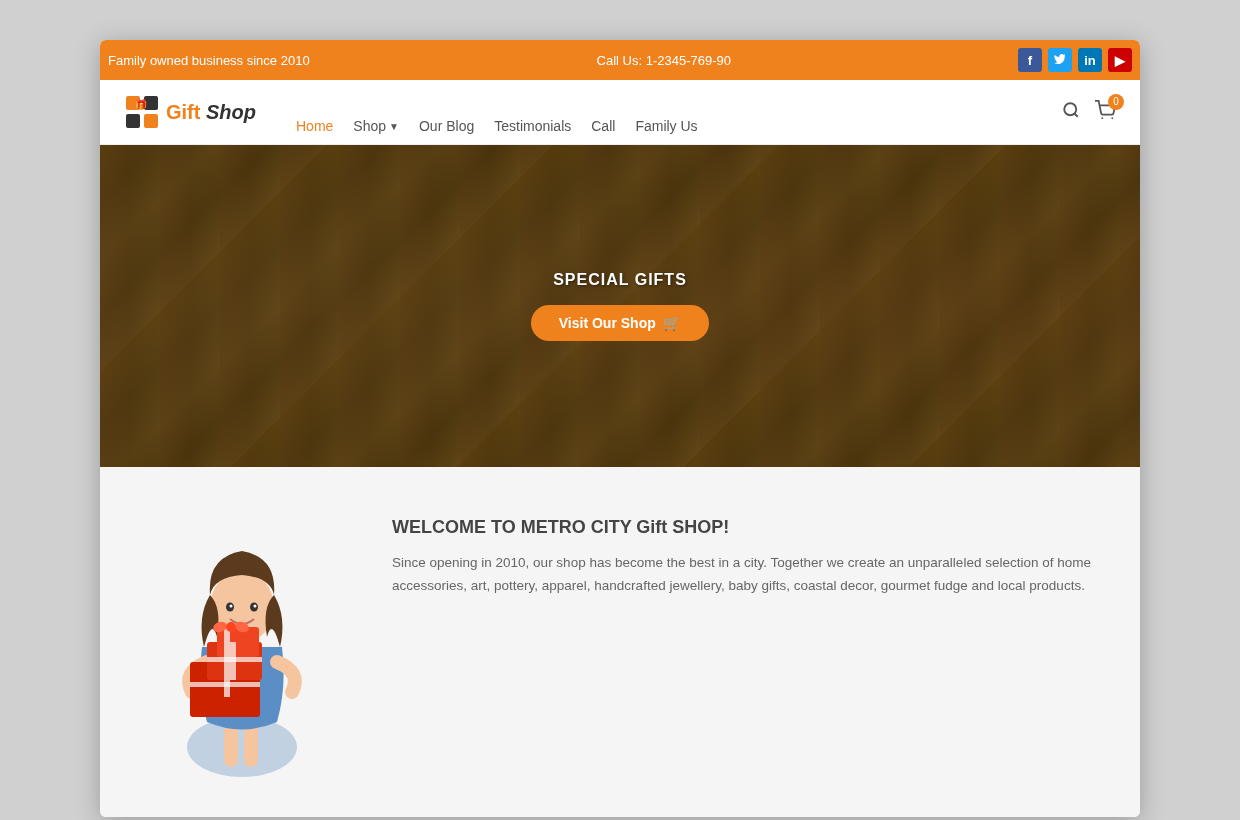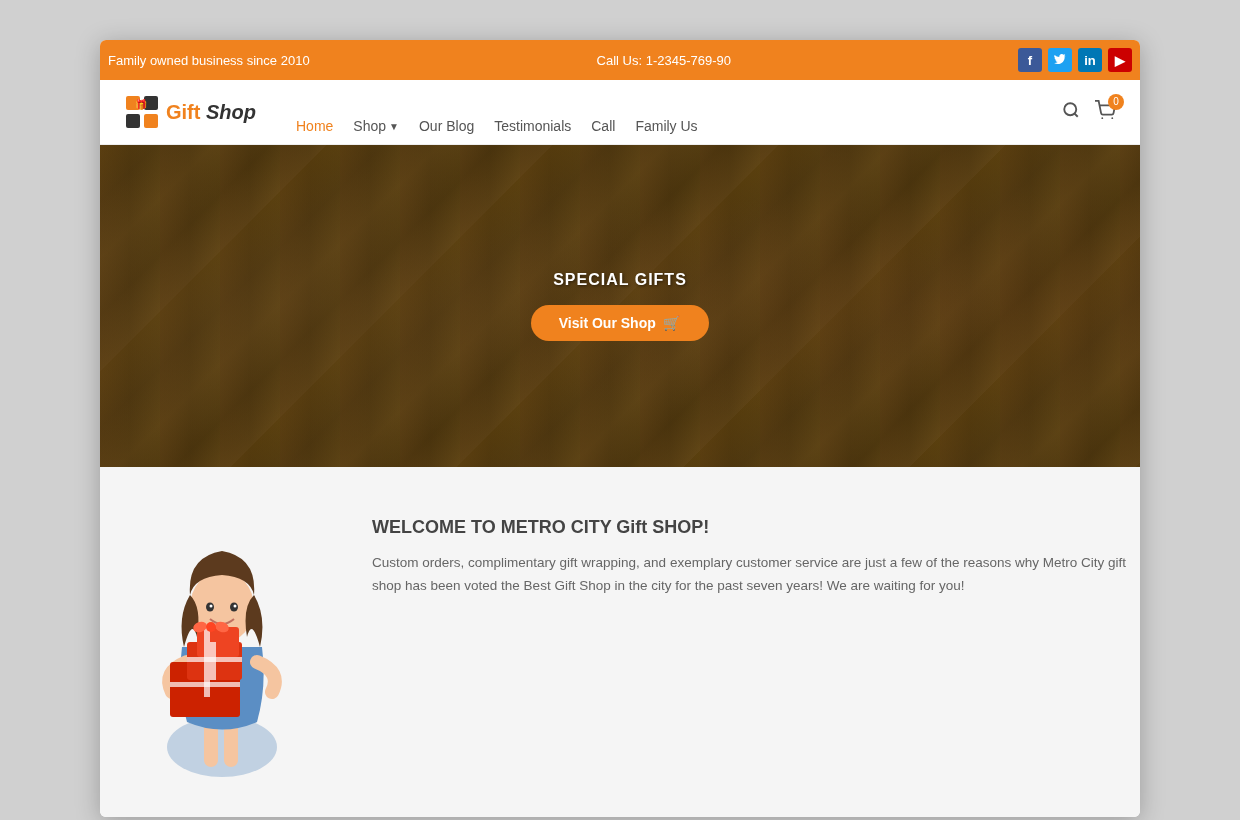--- a/index.html
+++ b/index.html
@@ -171,21 +171,21 @@
       font-size: 14px;
       font-weight: 600;
       cursor: pointer;
       display: inline-flex;
       align-items: center;
       gap: 8px;
     }
     
     .welcome-section {
       background: #f5f5f5;
-      padding: 40px 12px;
+      padding: 40px 32px;
       display: flex;
       align-items: flex-start;
       gap: 40px;
       min-height: 280px;
     }
     .welcome-image {
       flex: 0 0 220px;
       display: flex;
       justify-content: center;
       align-items: flex-end;
@@ -327,17 +327,17 @@
         <rect x="88" y="135" width="6" height="38" fill="white" opacity="0.7"></rect>
         <rect x="65" y="150" width="55" height="5" fill="white" opacity="0.7"></rect>
 
         <ellipse cx="78" cy="120" rx="7" ry="5" fill="#ff6644" transform="rotate(-20,78,120)"></ellipse>
         <ellipse cx="100" cy="120" rx="7" ry="5" fill="#ff6644" transform="rotate(20,100,120)"></ellipse>
         <circle cx="89" cy="120" r="5" fill="#ff4422"></circle>
       </svg>
     </div>
     <div class="welcome-text">
       <h2 class="welcome-title">WELCOME TO METRO CITY Gift SHOP!</h2>
-      <p class="welcome-body">Custom orders, complimentary gift wrapping, and exemplary customer service are just a few of the reasons why Metro City gift shop has been voted the Best Gift Shop in the city for the past seven years! We are waiting for you!</p>
+      <p class="welcome-body">Since opening in 2010, our shop has become the best in a city. Together we create an unparalleled selection of home accessories, art, pottery, apparel, handcrafted jewellery, baby gifts, coastal decor, gourmet fudge and local products.</p>
     </div>
   </div>
 
 </div>
 
 </body></html>

